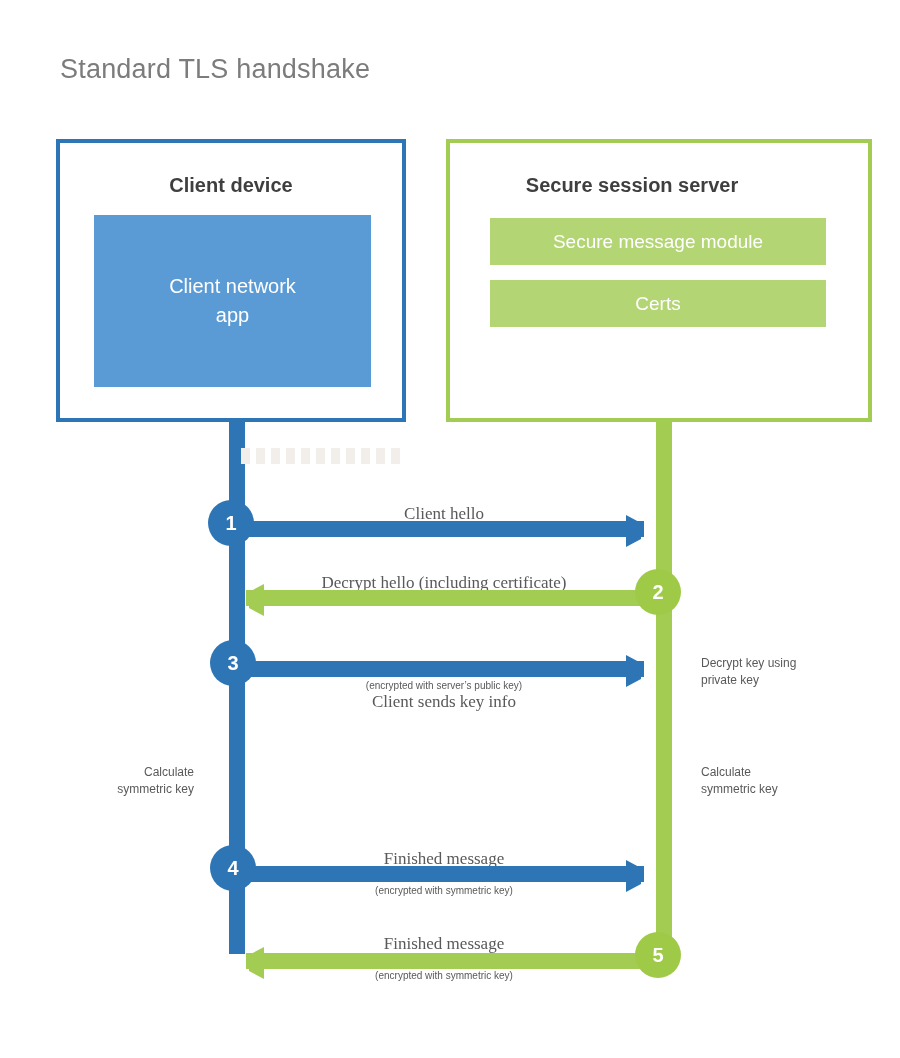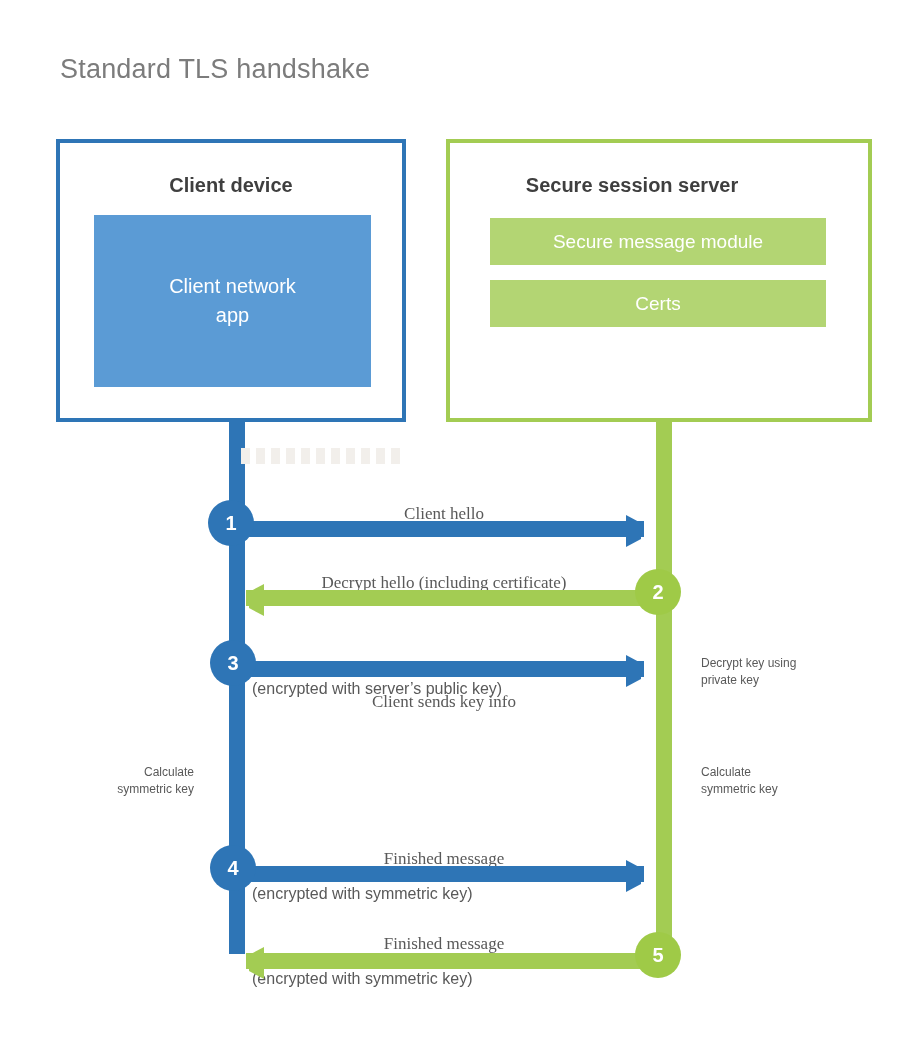--- a/index.html
+++ b/index.html
@@ -84,22 +84,22 @@
   .a2 { left:217px; top:568px; width:425px; }
   .a3 { left:217px; top:639px; width:424px; }
   .a4 { left:217px; top:844px; width:424px; }
   .a5 { left:217px; top:931px; width:425px; }
   
   .msg-label {
     position:absolute; left:228px; width:400px; text-align:center;
     font-size:17px; color:var(--text_gray);font-family:Liberation Serif, serif;
   }
   .msg-sub {
-    position:absolute; left:228px; width:400px; 
-    font-size:16px; color:var(--text_gray);
+    position:absolute; left:228px; width:400px; text-align:center;
+    font-size:10px; color:var(--text_gray);
   }
   .l1 { top:480px; } .l2 { top:549px; }
   .l3 { top:620px;margin-top:48px; } .s3 { top:656px; }
   .l4 { top:825px; } .s4 { top:861px; }
   .l5 { top:910px; } .s5 { top:946px; }
   .side-note {
     position:absolute; font-size:12px; line-height:17px; color:var(--text_gray);
   }
   .note-decrypt { left:677px; top:631px; width:135px; }
   .note-calc-left { left:85px; top:740px; width:101px; text-align:right; }

